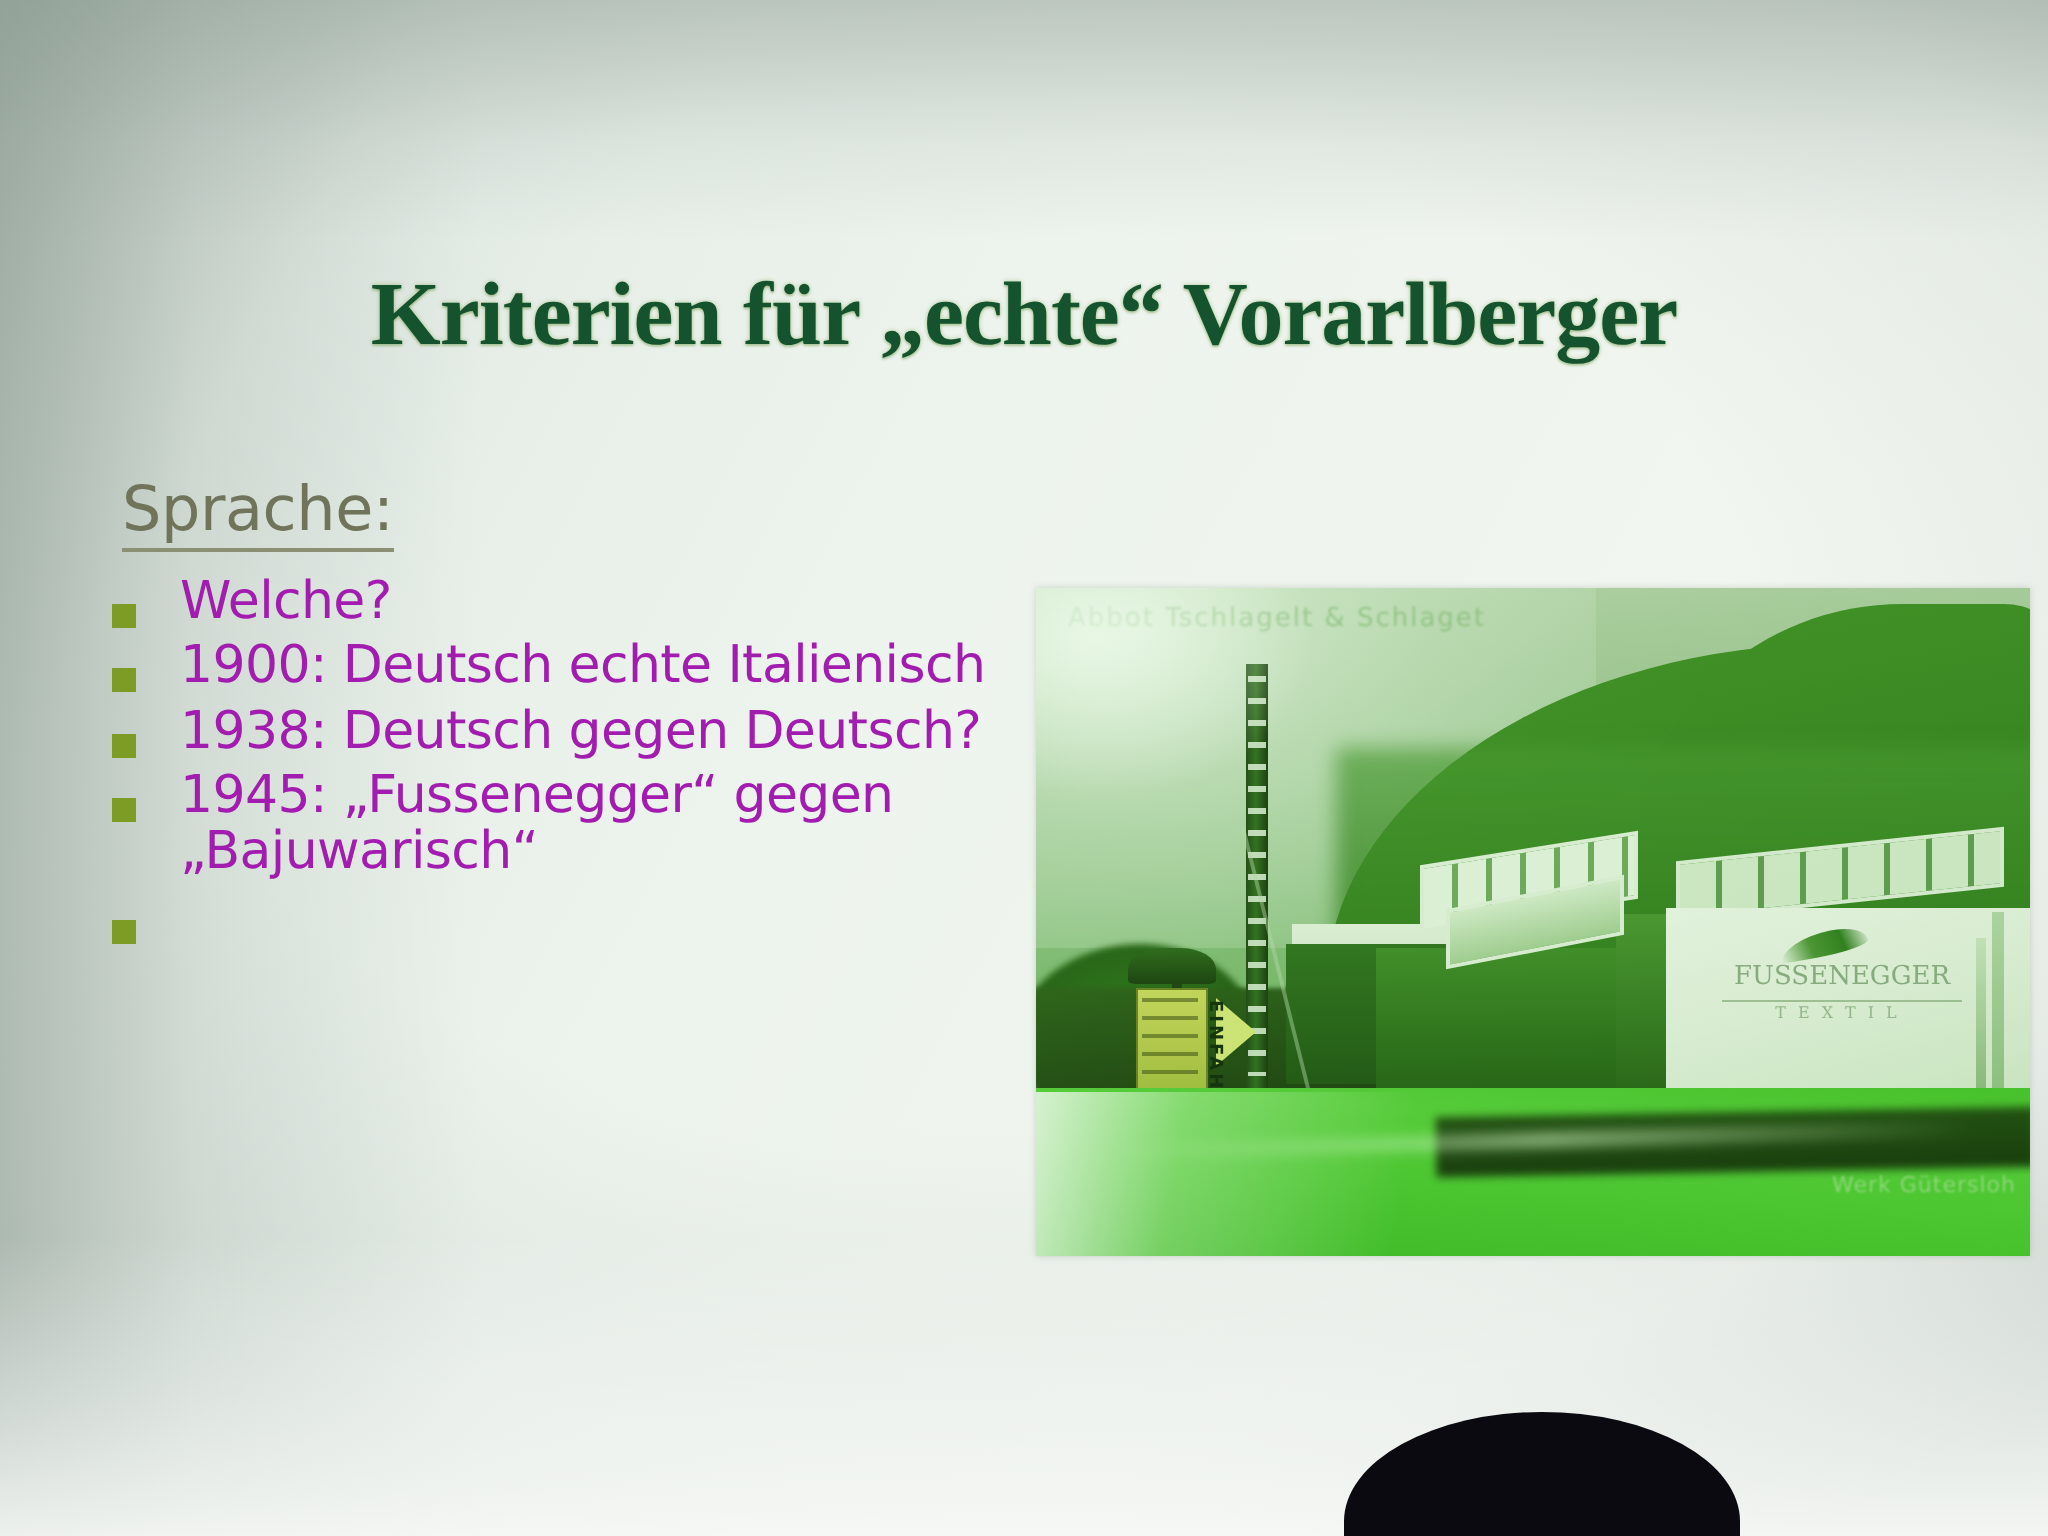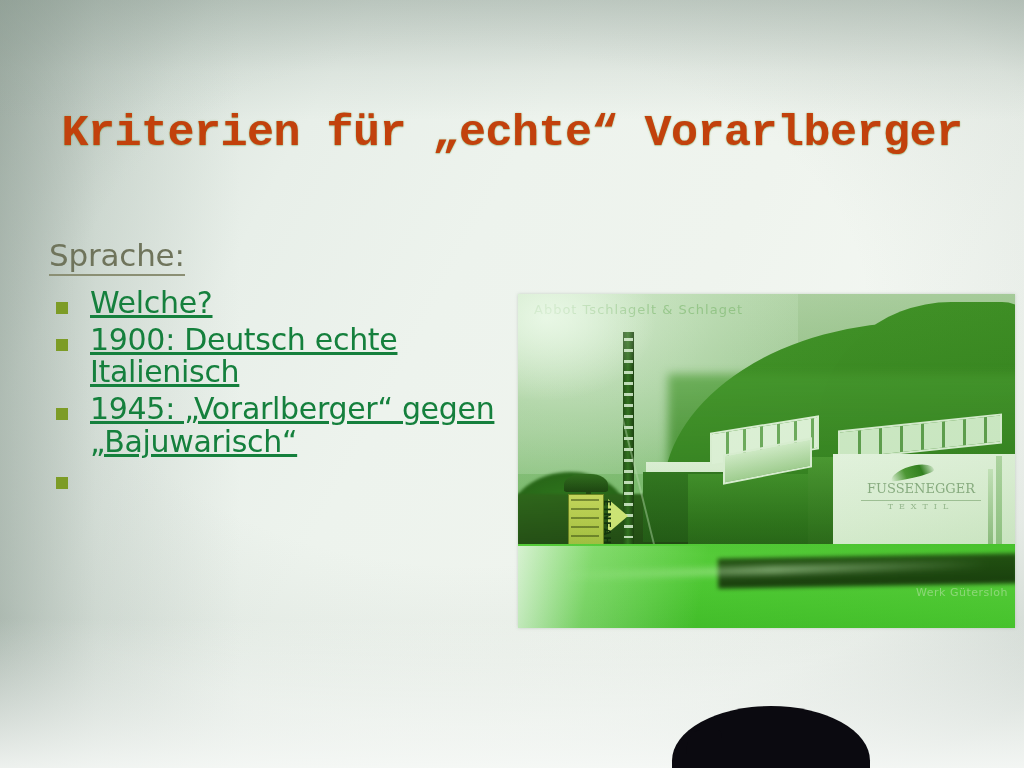--- a/index.html
+++ b/index.html
@@ -64,29 +64,29 @@
     left: 0; bottom: 0;
     width: 1024px; height: 150px;
     background: linear-gradient(0deg, rgba(250,252,250,0.85) 0%, rgba(255,255,255,0.0) 100%);
     pointer-events: none;
   }
 
   
   #slide-title {
     position: absolute;
     left: 0;
-    top: 80px;
+    top: 104px;
     width: 1024px;
     text-align: center;
-    font-family: Liberation Mono, monospace;
+    font-family: Liberation Serif, serif;
     font-weight: bold;
     font-size: 45px;
     line-height: 1.05;
     letter-spacing: -0.5px;
-    color: #c2410c;
+    color: #14532d;
     text-shadow: 0 0 2px rgba(95,156,41,0.45), 0 1px 1px rgba(70,120,30,0.25);
     white-space: nowrap;
   }
 
   
   #body-block {
     position: absolute;
     left: 49px;
     top: 240px;
     width: 470px;
@@ -96,36 +96,36 @@
 
   #section-heading {
     font-size: 31px;
     line-height: 1.0;
     color: #6f745b;
     display: inline-block;
     border-bottom: 2px solid #8b8f74;
     padding-bottom: 3px;
     margin-bottom: 11px;
     letter-spacing: -0.2px;
+    margin-left: 12px;
   }
 
   ul#bullet-list {
     list-style: none;
     margin: 0;
     padding: 0;
   }
   ul#bullet-list li {
     position: relative;
     padding-left: 41px;
     margin-bottom: 4px;
-    font-size: 30px;
+    font-size: 26px;
     line-height: 1.09;
-    color: #15803d;
+    color: #a21caf;
     letter-spacing: -0.3px;
-    text-decoration: underline;
   }
   ul#bullet-list li .bullet-marker {
     position: absolute;
     left: 7px;
     top: 15px;
     width: 12px;
     height: 12px;
     background: #7d9c26;
     display: block;
   }
@@ -424,21 +424,25 @@
       <li>
         <span class="bullet-marker"></span>
         <span>Welche?</span>
       </li>
       <li>
         <span class="bullet-marker"></span>
         <span>1900: Deutsch echte Italienisch</span>
       </li>
       <li>
         <span class="bullet-marker"></span>
-        <span>1945: „Vorarlberger“ gegen „Bajuwarisch“</span>
+        <span>1938: Deutsch gegen Deutsch?</span>
+      </li>
+      <li>
+        <span class="bullet-marker"></span>
+        <span>1945: „Fussenegger“ gegen „Bajuwarisch“</span>
       </li>
       <li>
         <span class="bullet-marker"></span>
       </li>
     </ul>
   </div>
 
   <div id="photo-frame">
     <div class="layer ph-sky"></div>
     <div class="layer ph-haze"></div>

